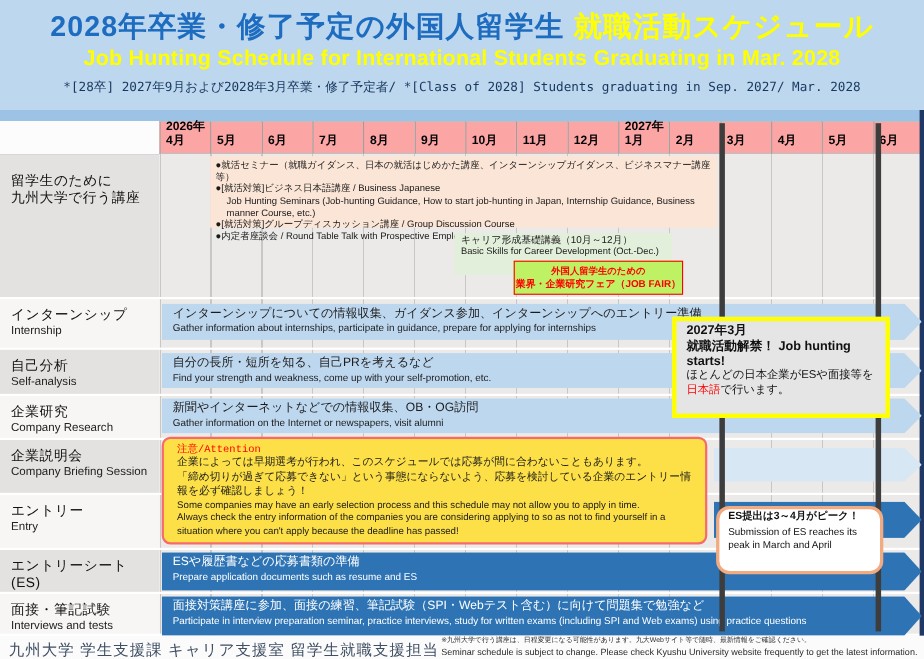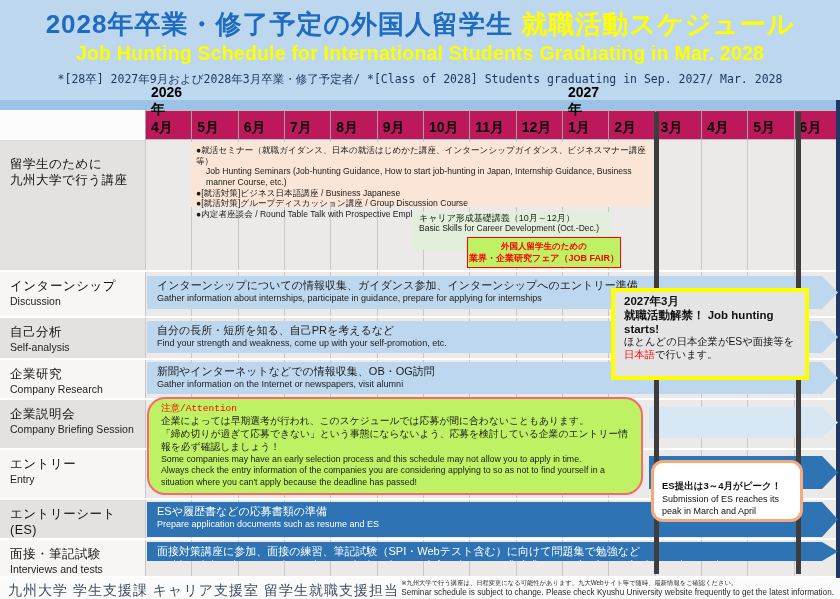--- a/index.html
+++ b/index.html
@@ -12,23 +12,23 @@
   .header{position:absolute;left:0;top:0;width:840px;height:100px;background:#bdd7ee;text-align:center;}
   .title{margin:9px 0 0 0;font-size:26px;font-weight:bold;color:#1e6cc0;letter-spacing:1px;line-height:1.2;}
   .title .accent{color:#ffff00;}
   .title-en{margin:2px 0 0 0;font-size:19.5px;font-weight:bold;color:#ffff00;letter-spacing:0.2px;}
   .subtitle{margin:7px 0 0 0;font-size:11.5px;color:#17375e;font-family:"DejaVu Sans Mono","Liberation Mono",monospace;}
   .strip{position:absolute;left:0;top:100px;width:840px;height:10px;background:#9cc2e5;}
   
   .month-row{position:absolute;left:0;top:110px;width:840px;height:30px;z-index:2;}
   .month-left{position:absolute;left:0;top:0;width:145px;height:30px;background:#fcfcfc;border-bottom:1px solid #d7d7d7;}
   .mcells{position:absolute;left:145px;top:0;width:695px;height:30px;display:flex;}
-  .mcell{flex:1 1 0;background:#be185d;border-left:1px solid #9f9f9f;border-bottom:1px solid #bfbfbf;border-top:1px solid #bfbfbf;
+  .mcell{flex:1 1 0;background:#fca5a5;border-left:1px solid #9f9f9f;border-bottom:1px solid #bfbfbf;border-top:1px solid #bfbfbf;
          box-sizing:border-box;display:flex;flex-direction:column;justify-content:flex-end;align-items:flex-start;
-         padding:2px 0 3px 5px;font-size:14px;font-weight:600;color:#000;line-height:1.25;}
+         padding:2px 0 3px 5px;font-size:11px;font-weight:600;color:#000;line-height:1.25;}
   
   .timeline-bg{position:absolute;left:145px;top:140px;width:695px;height:438px;z-index:0;background-color:#ebeae9;
     background-image:repeating-linear-gradient(to right,#c9c7c6 0 1px,transparent 1px 46.33px);}
   .right-strip{position:absolute;left:836px;top:100px;width:4px;height:478px;background:#1f3864;z-index:2;}
   
   .row{position:absolute;left:0;width:840px;border-bottom:2px solid #ffffff;box-sizing:border-box;z-index:1;}
   .cell{position:absolute;left:0;top:0;bottom:0;width:145px;box-sizing:border-box;padding:6px 4px 0 10px;}
   .cell.odd{background:#e3e2e1;} .cell.even{background:#f7f6f5;}
   .cell .ja{font-size:12.5px;color:#111;letter-spacing:0.5px;white-space:pre-line;line-height:1.3;}
   .cell .en{font-size:10.5px;color:#222;line-height:1.2;margin-top:1px;}
@@ -43,49 +43,49 @@
   .bar.light{background:#bdd7ee;}
   .bar.pale{background:#d7e7f4;}
   .bar.dark{background:#2e74b5;}
   .bar.dark .ja,.bar.dark .en{color:#ffffff;}
   .bar-internship{left:147px;top:276px;width:691px;height:33px;}
   .bar-self{left:147px;top:321px;width:691px;height:32px;}
   .bar-research{left:147px;top:362px;width:691px;height:32px;}
   .bar-briefing{left:649px;top:407px;width:189px;height:31px;}
   .bar-entry{left:649px;top:456px;width:189px;height:33px;}
   .bar-es{left:147px;top:502px;width:691px;height:35px;}
-  .bar-interview{left:147px;top:542px;width:691px;height:19px;}
+  .bar-interview{left:147px;top:542px;width:691px;height:36px;}
   
   .vbar{position:absolute;top:112px;width:5px;height:462px;background:#3d3d3d;z-index:6;}
   .vbar.march{left:654px;} .vbar.june{left:796px;}
   
   .seminar-box{position:absolute;left:191px;top:142px;width:461px;height:65px;background:#fbe5d6;z-index:5;
                box-sizing:border-box;padding:3px 5px;font-size:8.6px;color:#1a1a1a;line-height:1.24;}
   .seminar-box .item{white-space:pre-wrap;}
   .seminar-box .indent{padding-left:10px;}
   .green-box{position:absolute;left:413px;top:212px;width:198px;height:38px;background:#e2efda;z-index:5;
              box-sizing:border-box;padding:1px 6px;color:#1a1a1a;}
   .green-box .ja{font-size:9px;line-height:1.2;} .green-box .en{font-size:8.5px;line-height:1.15;}
   .jobfair-box{position:absolute;left:467px;top:237px;width:154px;height:31px;background:#bef264;z-index:5;
                border:1.5px solid #ff0000;box-sizing:border-box;text-align:center;color:#ff0000;padding-top:2px;}
   .jobfair-box .l1{font-size:8.5px;font-weight:bold;line-height:1.45;}
   .jobfair-box .l2{font-size:9px;font-weight:bold;line-height:1.45;}
-  .attention-box{position:absolute;left:147px;top:397px;width:496px;height:98px;background:#bef264;z-index:7;
-                 border:2px solid #f8696b;border-radius:18px;box-sizing:border-box;padding:3px 12px;color:#1a1a1a;}
+  .attention-box{position:absolute;left:147px;top:397px;width:496px;height:98px;background:#fde047;z-index:7;
+                 border:2px solid #f8696b;border-radius:8px;box-sizing:border-box;padding:3px 12px;color:#1a1a1a;}
   .attention-box .att-title{color:#ff0000;font-size:9.5px;font-family:"Liberation Mono","DejaVu Sans Mono",monospace;}
   .attention-box .ja{font-size:9.8px;line-height:1.32;}
   .attention-box .en{font-size:8.8px;line-height:1.3;}
   .yellow-box{position:absolute;left:611px;top:288px;width:198px;height:92px;background:#e5e5e5;z-index:8;
               border:4px solid #ffff00;box-sizing:border-box;padding:3px 9px;color:#111;}
   .yellow-box .date,.yellow-box .headline{font-size:11.5px;font-weight:bold;line-height:1.2;}
   .yellow-box .ja{font-size:10.3px;line-height:1.2;}
   .yellow-box .en{font-size:9.2px;line-height:1.18;color:#222;}
   .red{color:#ff0000;}
   .espeak-box{position:absolute;left:651px;top:460px;width:152px;height:62px;background:#ffffff;z-index:8;
-              border:3px solid #f2aa80;border-radius:12px;box-sizing:border-box;padding:16px 8px;color:#111;}
+              border:3px solid #f2aa80;border-radius:12px;box-sizing:border-box;padding:0 8px;color:#111;}
   .espeak-box .ja{font-size:9.5px;font-weight:bold;line-height:1.4;}
   .espeak-box .en{font-size:9px;line-height:1.25;margin-top:2px;}
   
   .footer{position:absolute;left:0;top:578px;width:840px;height:21px;background:#fbfbfb;z-index:4;}
   .footer .left{position:absolute;left:8px;top:4px;font-size:14px;color:#3f4e63;letter-spacing:1px;}
   .footer .notes{position:absolute;right:6px;top:1px;text-align:left;color:#2b2b2b;}
   .footer .note-ja{font-size:6.3px;line-height:1.35;}
   .footer .note-en{font-size:8.2px;line-height:1.2;}
 </style>
 </head>
@@ -171,21 +171,21 @@
 
   <div class="row r1">
     <div class="cell odd">
       <div class="ja">留学生のために
 九州大学で行う講座</div>
     </div>
   </div>
   <div class="row r2">
     <div class="cell even">
       <div class="ja">インターンシップ</div>
-      <div class="en">Discussion</div>
+      <div class="en">Internship</div>
     </div>
   </div>
   <div class="row r3">
     <div class="cell odd">
       <div class="ja">自己分析</div>
       <div class="en">Self-analysis</div>
     </div>
   </div>
   <div class="row r4">
     <div class="cell even">
@@ -239,22 +239,22 @@
   <div class="bar dark bar-interview">
     <div class="ja">面接対策講座に参加、面接の練習、筆記試験（SPI・Webテスト含む）に向けて問題集で勉強など</div>
     <div class="en">Participate in interview preparation seminar, practice interviews, study for written exams (including SPI and Web exams) using practice questions</div>
   </div>
 
   <div class="vbar march"></div>
   <div class="vbar june"></div>
 
   <div class="seminar-box">
     <div class="item">●就活セミナー（就職ガイダンス、日本の就活はじめかた講座、インターンシップガイダンス、ビジネスマナー講座等）</div>
+    <div class="item">●[就活対策]ビジネス日本語講座 / Business Japanese</div>
     <div class="item indent">Job Hunting Seminars (Job-hunting Guidance, How to start job-hunting in Japan, Internship Guidance, Business manner Course, etc.)</div>
-    <div class="item">●[就活対策]ビジネス日本語講座 / Business Japanese</div>
     <div class="item">●[就活対策]グループディスカッション講座 / Group Discussion Course</div>
     <div class="item">●内定者座談会 / Round Table Talk with Prospective Employees</div>
   </div>
 
   <div class="green-box">
     <div class="ja">キャリア形成基礎講義（10月～12月）</div>
     <div class="en">Basic Skills for Career Development (Oct.-Dec.)</div>
   </div>
 
   <div class="jobfair-box">

